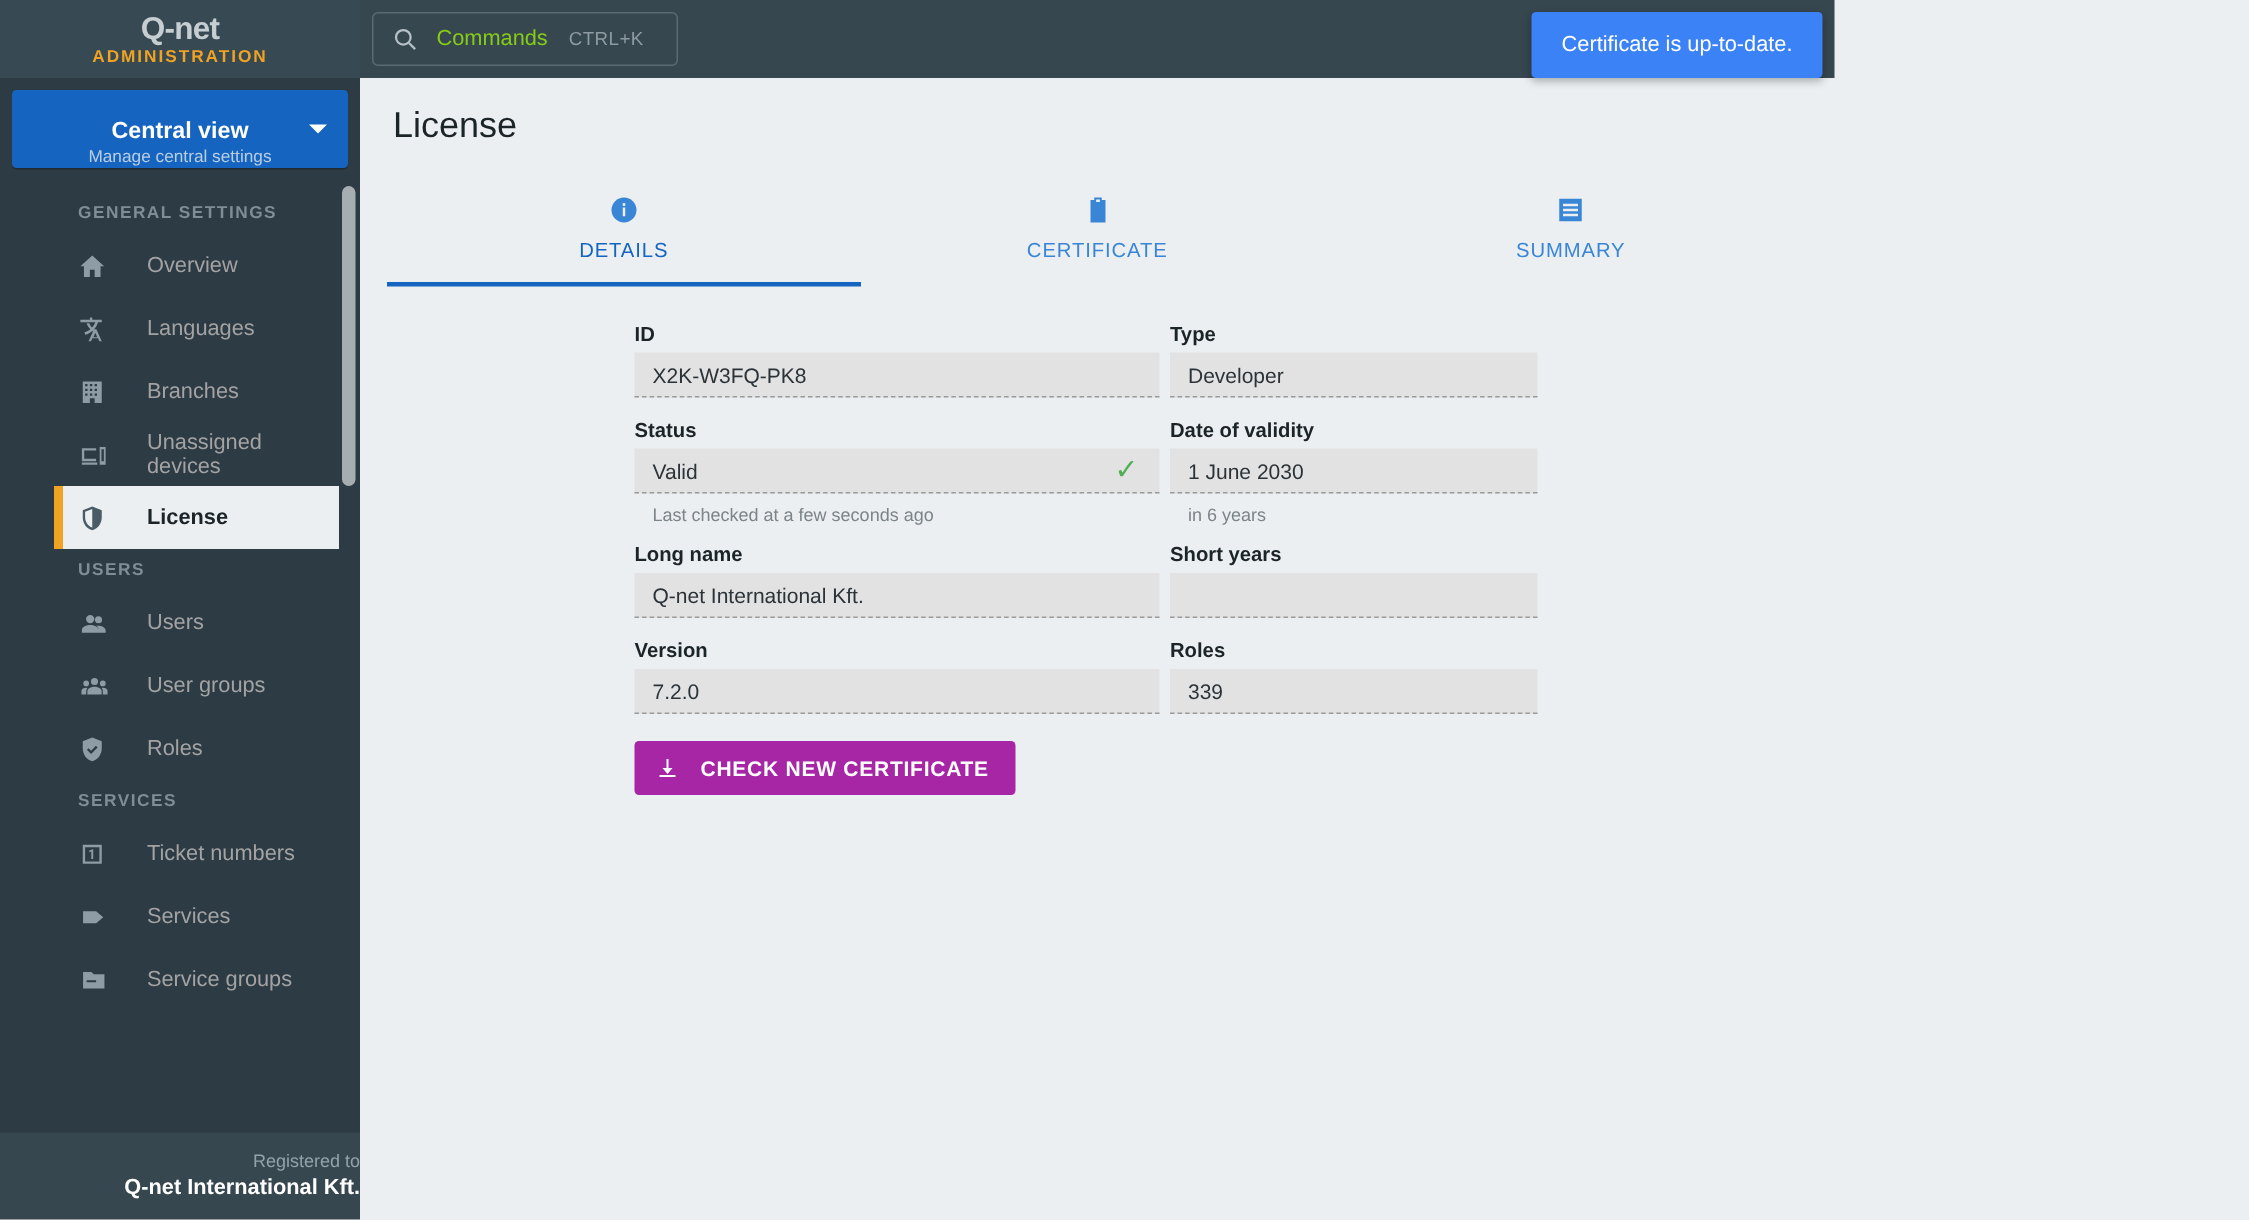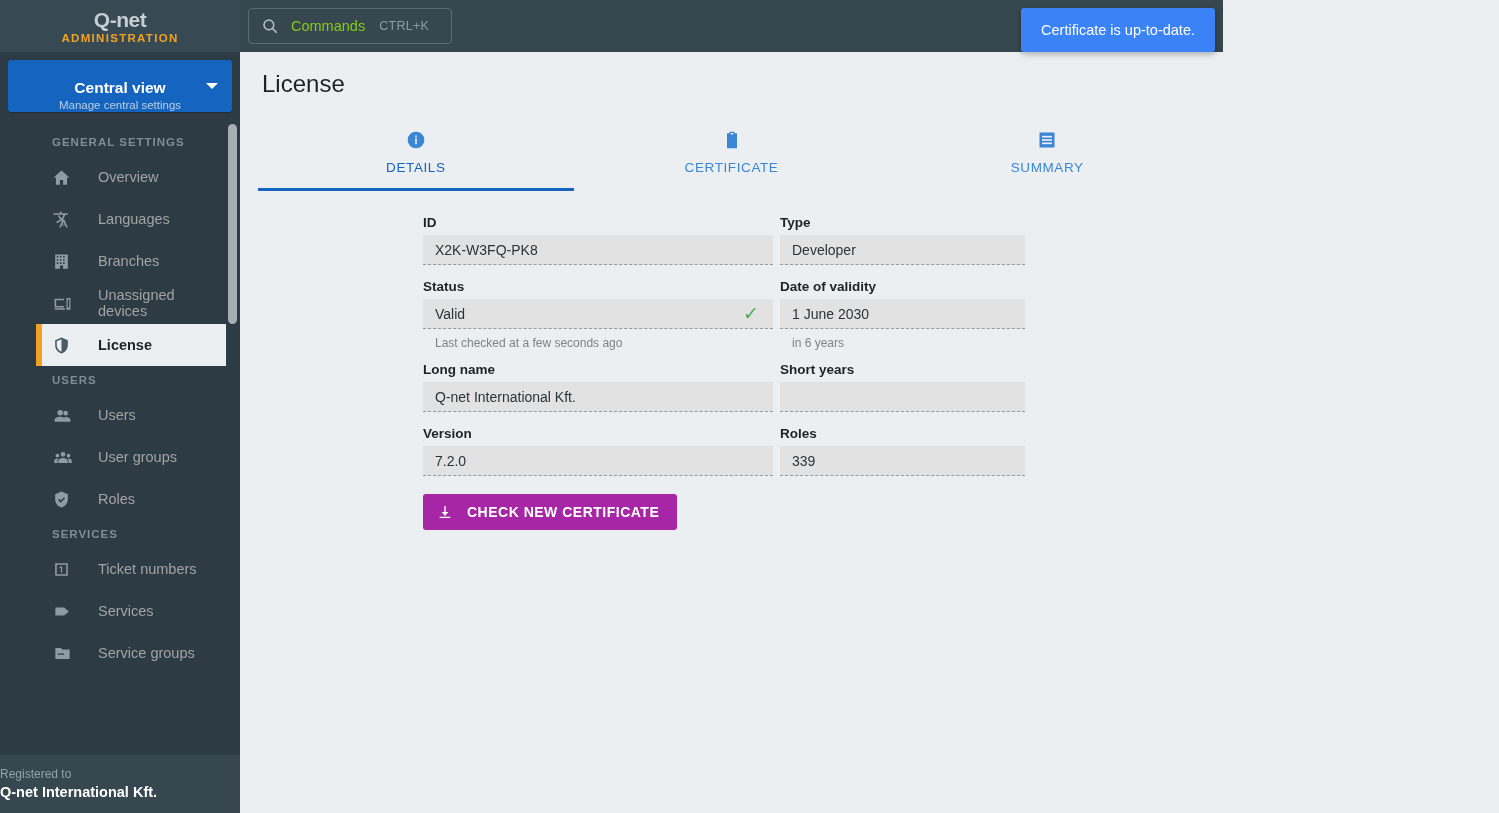--- a/index.html
+++ b/index.html
@@ -93,21 +93,21 @@
   }
   .scrollbar-thumb {
     position: absolute; top: 0; left: 0; width: 9px; height: 200px;
     background: #a7aeb2; border-radius: 5px;
   }
 
   .registered {
     flex: 0 0 58px;
     background: #37474f;
     display: flex; flex-direction: column;
-    align-items: flex-start; justify-content: center;
+    align-items: flex-end; justify-content: center;
   }
   .registered-lbl { color: #93a2ab; font-size: 12px; line-height: 16px; }
   .registered-val { color: #ffffff; font-size: 14.5px; font-weight: bold; line-height: 20px; }
 
   
   .main { flex: 1 1 auto; height: 813px; display: flex; flex-direction: column; position: relative; }
   .topbar {
     height: 52px; background: #37474f;
     display: flex; align-items: center;
     padding: 0 14px 0 8px; position: relative;

